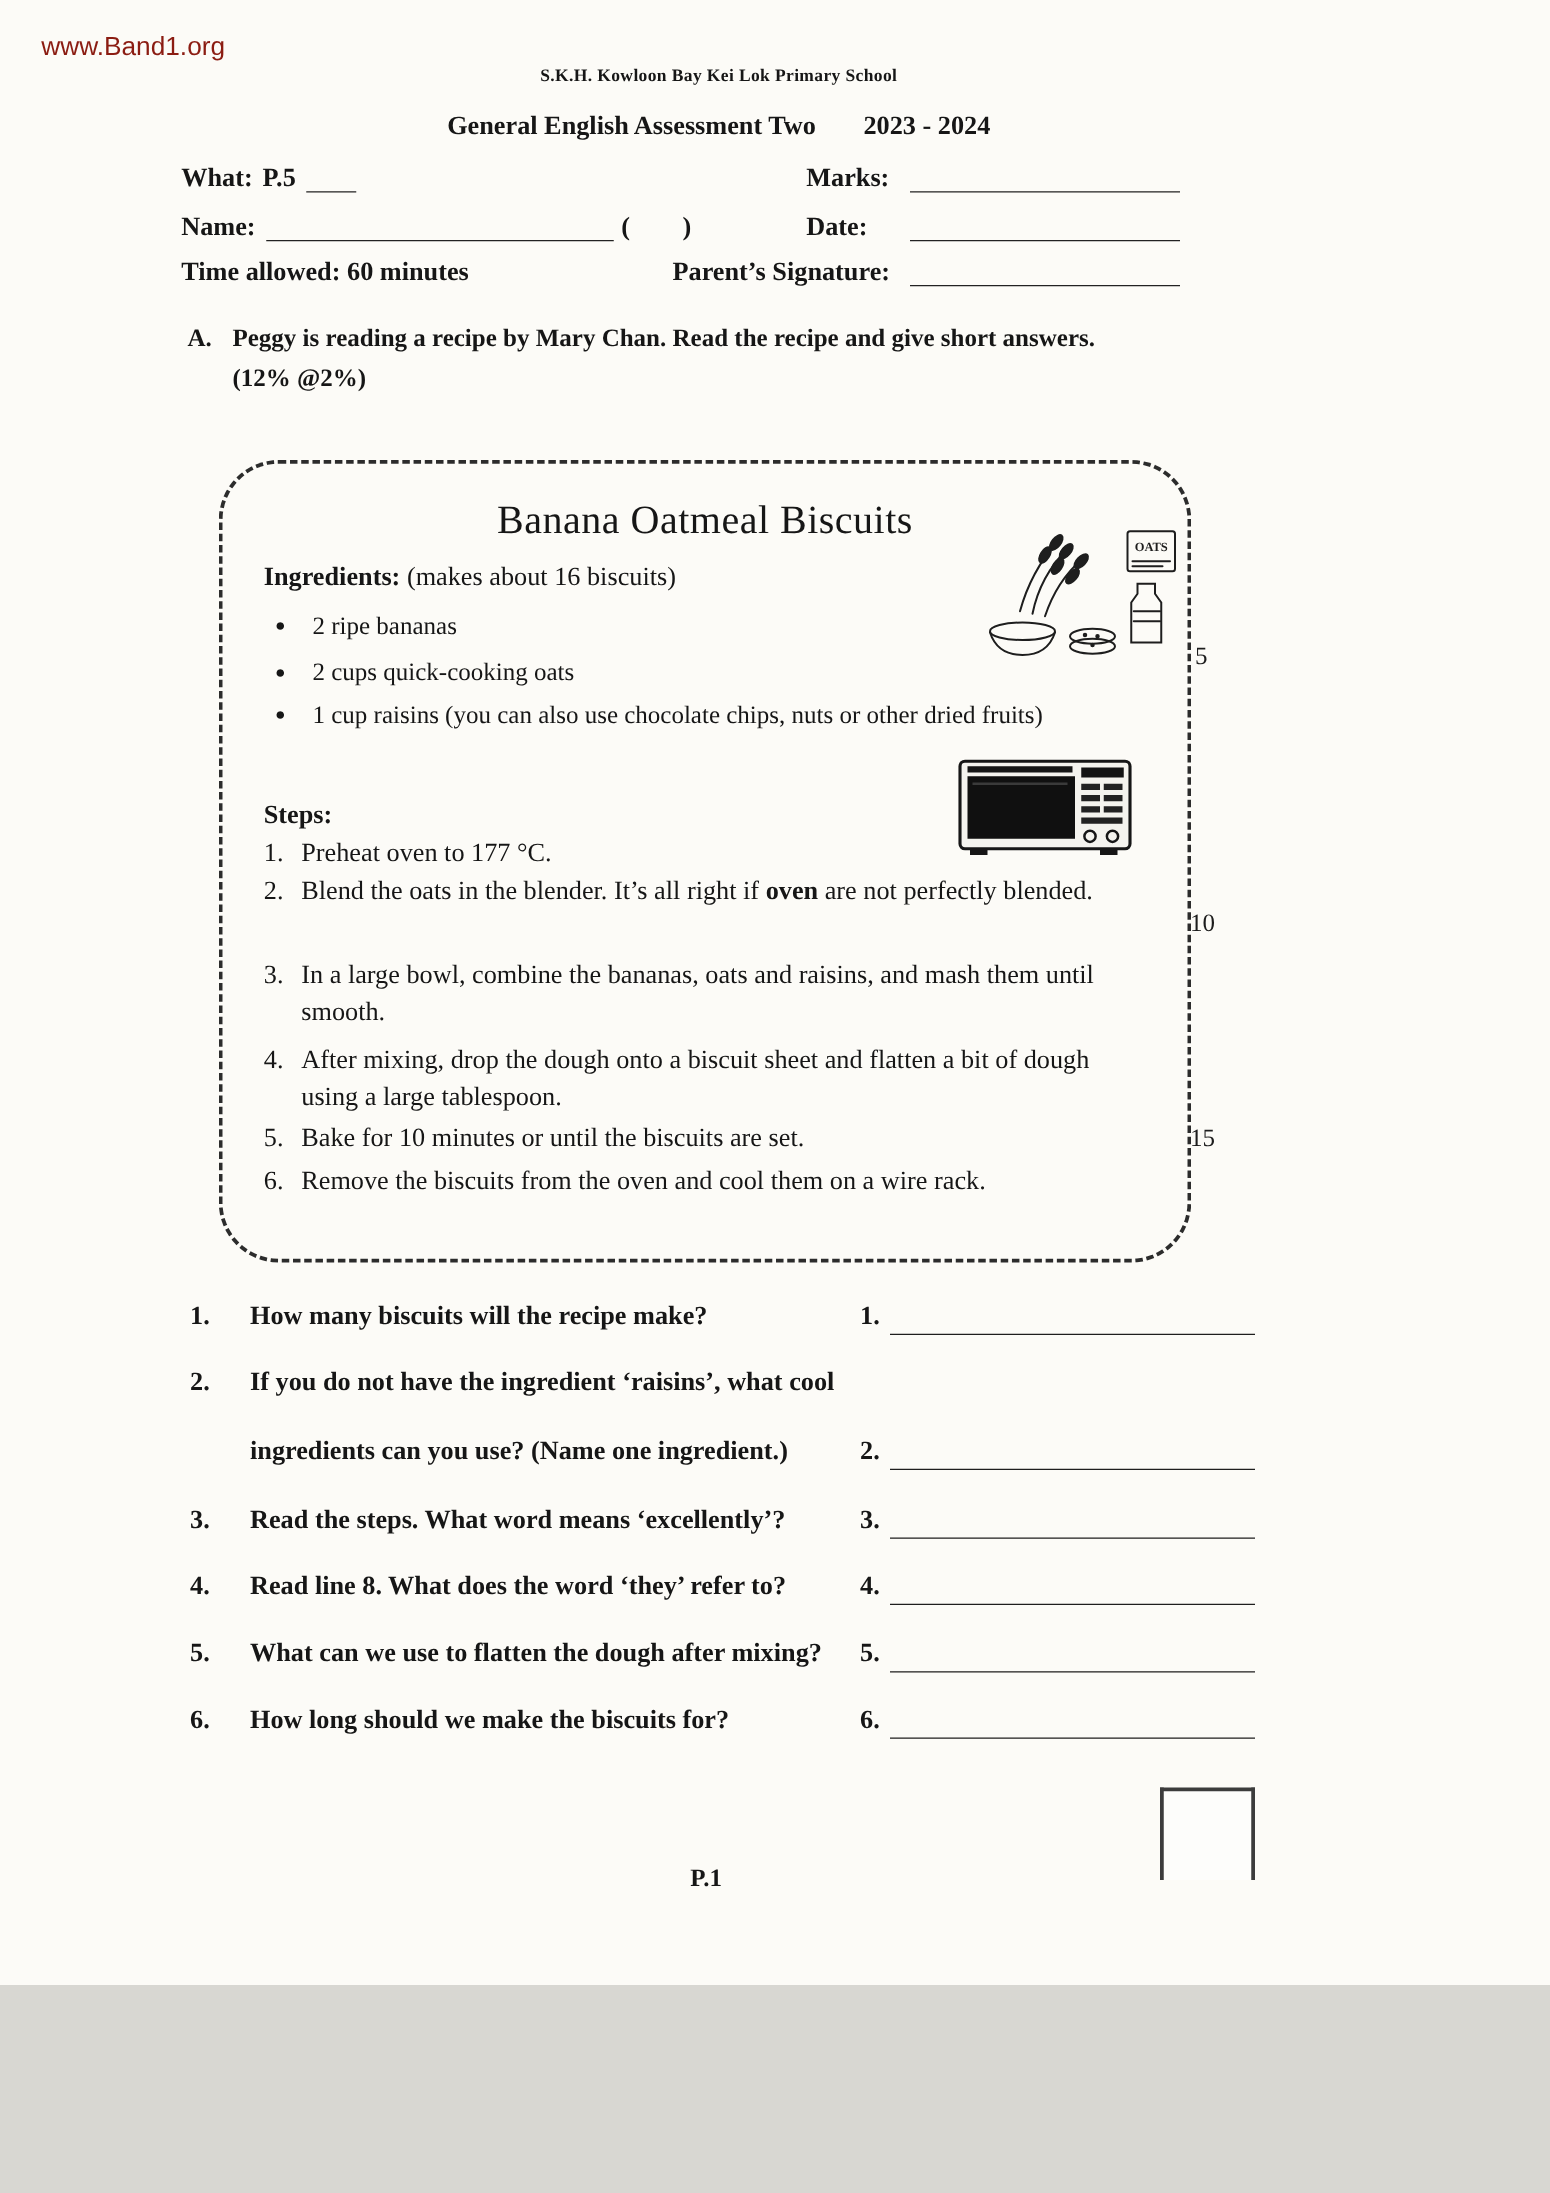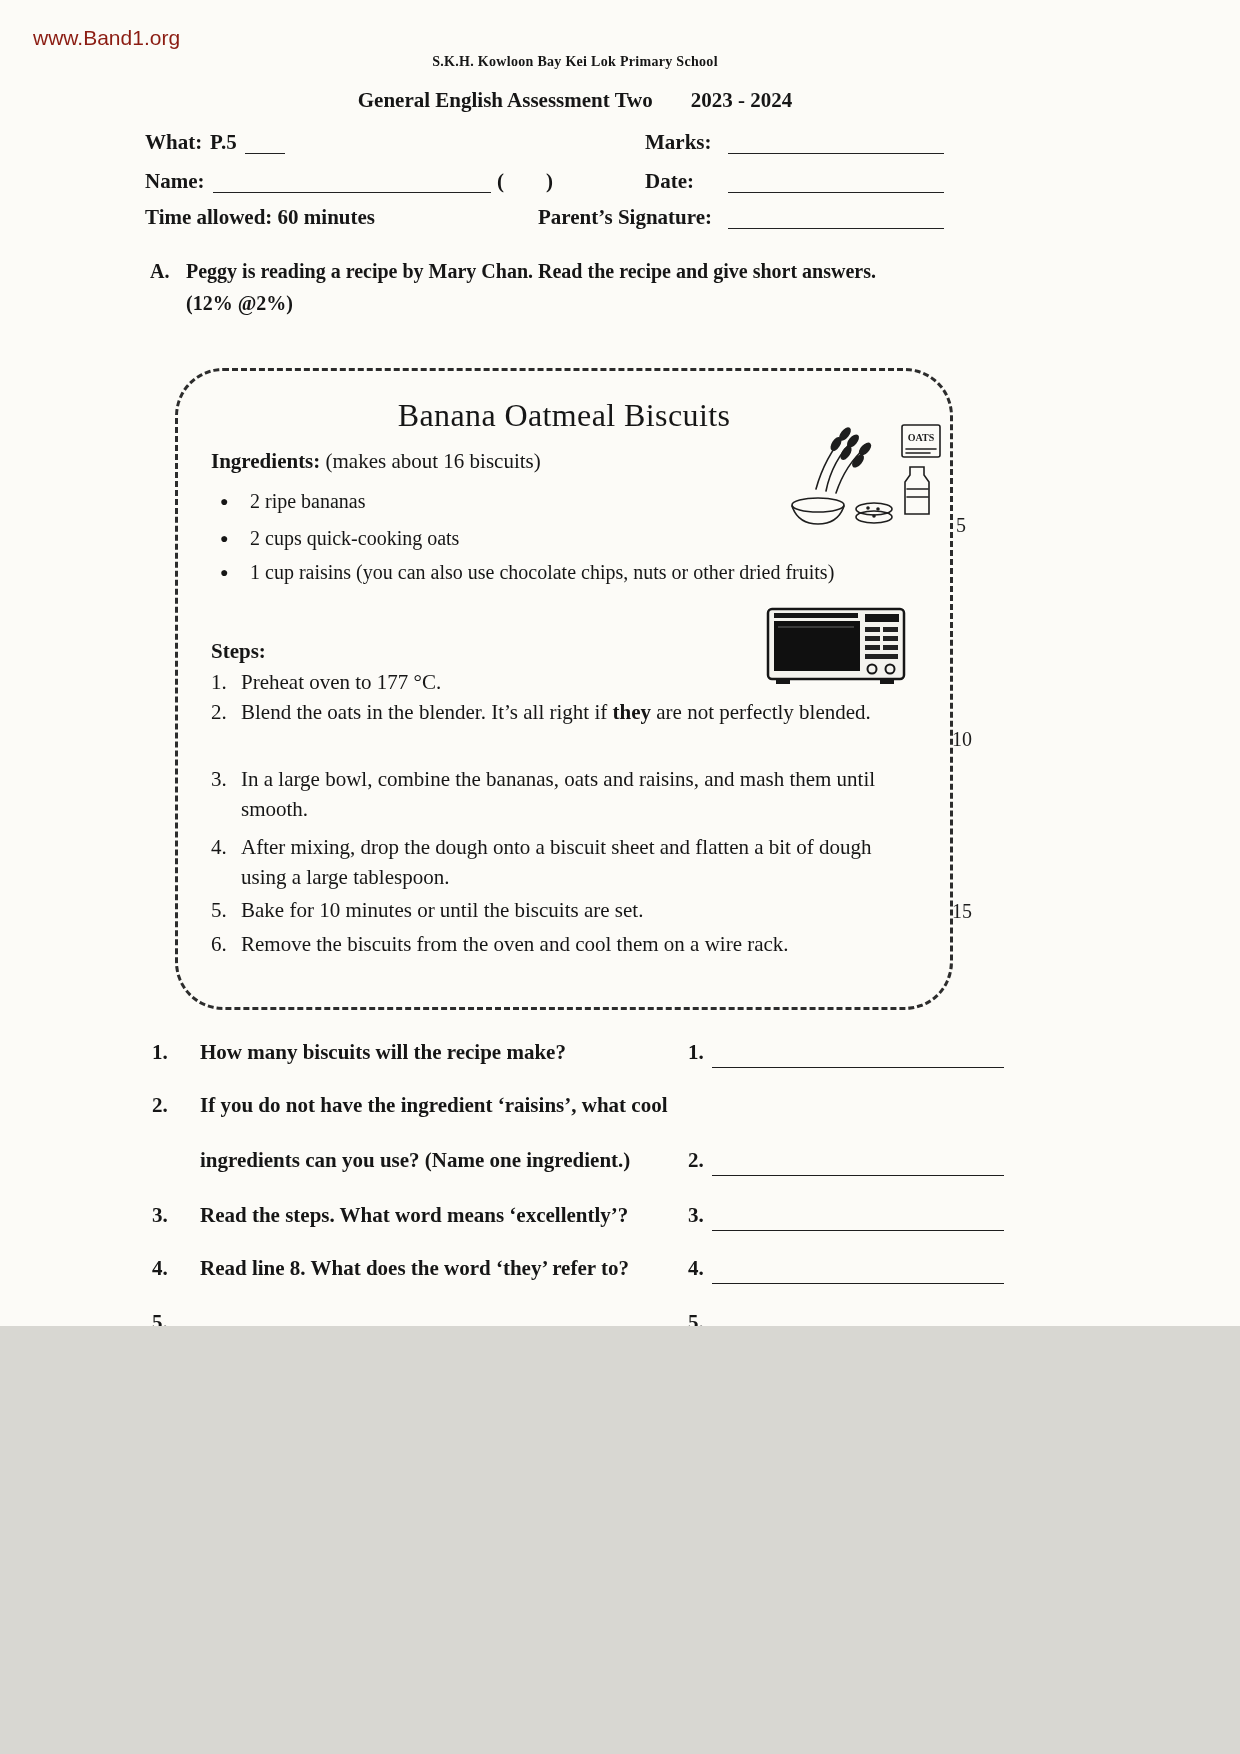--- a/index.html
+++ b/index.html
@@ -1,20 +1,20 @@
 <!DOCTYPE html>
 <html><head>
 <meta charset="utf-8">
 <style>
   * { box-sizing: border-box; }
   html, body { margin: 0; padding: 0; background: #d8d7d2; }
   .page {
     position: relative;
     width: 1240px;
-    height: 1326px;
+    height: 1588px;
     background: #fcfbf7;
     font-family: "Liberation Serif", serif;
     color: #161616;
     overflow: hidden;
   }
   .abs { position: absolute; }
   .b { font-weight: 700; }
   .watermark {
     font-family: "Liberation Sans", sans-serif;
     font-size: 21px;
@@ -157,21 +157,21 @@
     </svg>
 
     <div class="abs steps-head">Steps:</div>
 
     <div class="abs step" style="left:33px; top:296px;">
       <span class="snum">1.</span>
       <span class="stext">Preheat oven to 177 °C.</span>
     </div>
     <div class="abs step" style="left:33px; top:326px;">
       <span class="snum">2.</span>
-      <span class="stext"><span>Blend the oats in the blender. It’s all right if </span><b>they</b><span> are not perfectly blended.</span></span>
+      <span class="stext"><span>Blend the oats in the blender. It’s all right if </span><b>oven</b><span> are not perfectly blended.</span></span>
     </div>
     <div class="abs step" style="left:33px; top:393px;">
       <span class="snum">3.</span>
       <span class="stext">In a large bowl, combine the bananas, oats and raisins, and mash them until smooth.</span>
     </div>
     <div class="abs step" style="left:33px; top:461px;">
       <span class="snum">4.</span>
       <span class="stext">After mixing, drop the dough onto a biscuit sheet and flatten a bit of dough using a large tablespoon.</span>
     </div>
     <div class="abs step" style="left:33px; top:524px;">
@@ -212,20 +212,21 @@
 
   <div class="abs" style="left:0; top:1256px; width:1240px; height:40px;">
     <span class="abs qnum" style="left:152px; top:0;">4.</span>
     <span class="abs qtext" style="left:200px; top:0;">Read line 8. What does the word ‘they’ refer to?</span>
     <span class="abs anum" style="left:688px; top:0;">4.</span>
     <div class="abs aline" style="left:712px; top:27px; width:292px;"></div>
   </div>
 
   <div class="abs" style="left:0; top:1310px; width:1240px; height:40px;">
     <span class="abs qnum" style="left:152px; top:0;">5.</span>
+    <span class="abs qtext" style="left:200px; top:0;">What can we use to flatten the dough after mixing?</span>
     <span class="abs anum" style="left:688px; top:0;">5.</span>
     <div class="abs aline" style="left:712px; top:27px; width:292px;"></div>
   </div>
 
   <div class="abs" style="left:0; top:1363px; width:1240px; height:40px;">
     <span class="abs qnum" style="left:152px; top:0;">6.</span>
     <span class="abs qtext" style="left:200px; top:0;">How long should we make the biscuits for?</span>
     <span class="abs anum" style="left:688px; top:0;">6.</span>
     <div class="abs aline" style="left:712px; top:27px; width:292px;"></div>
   </div>

